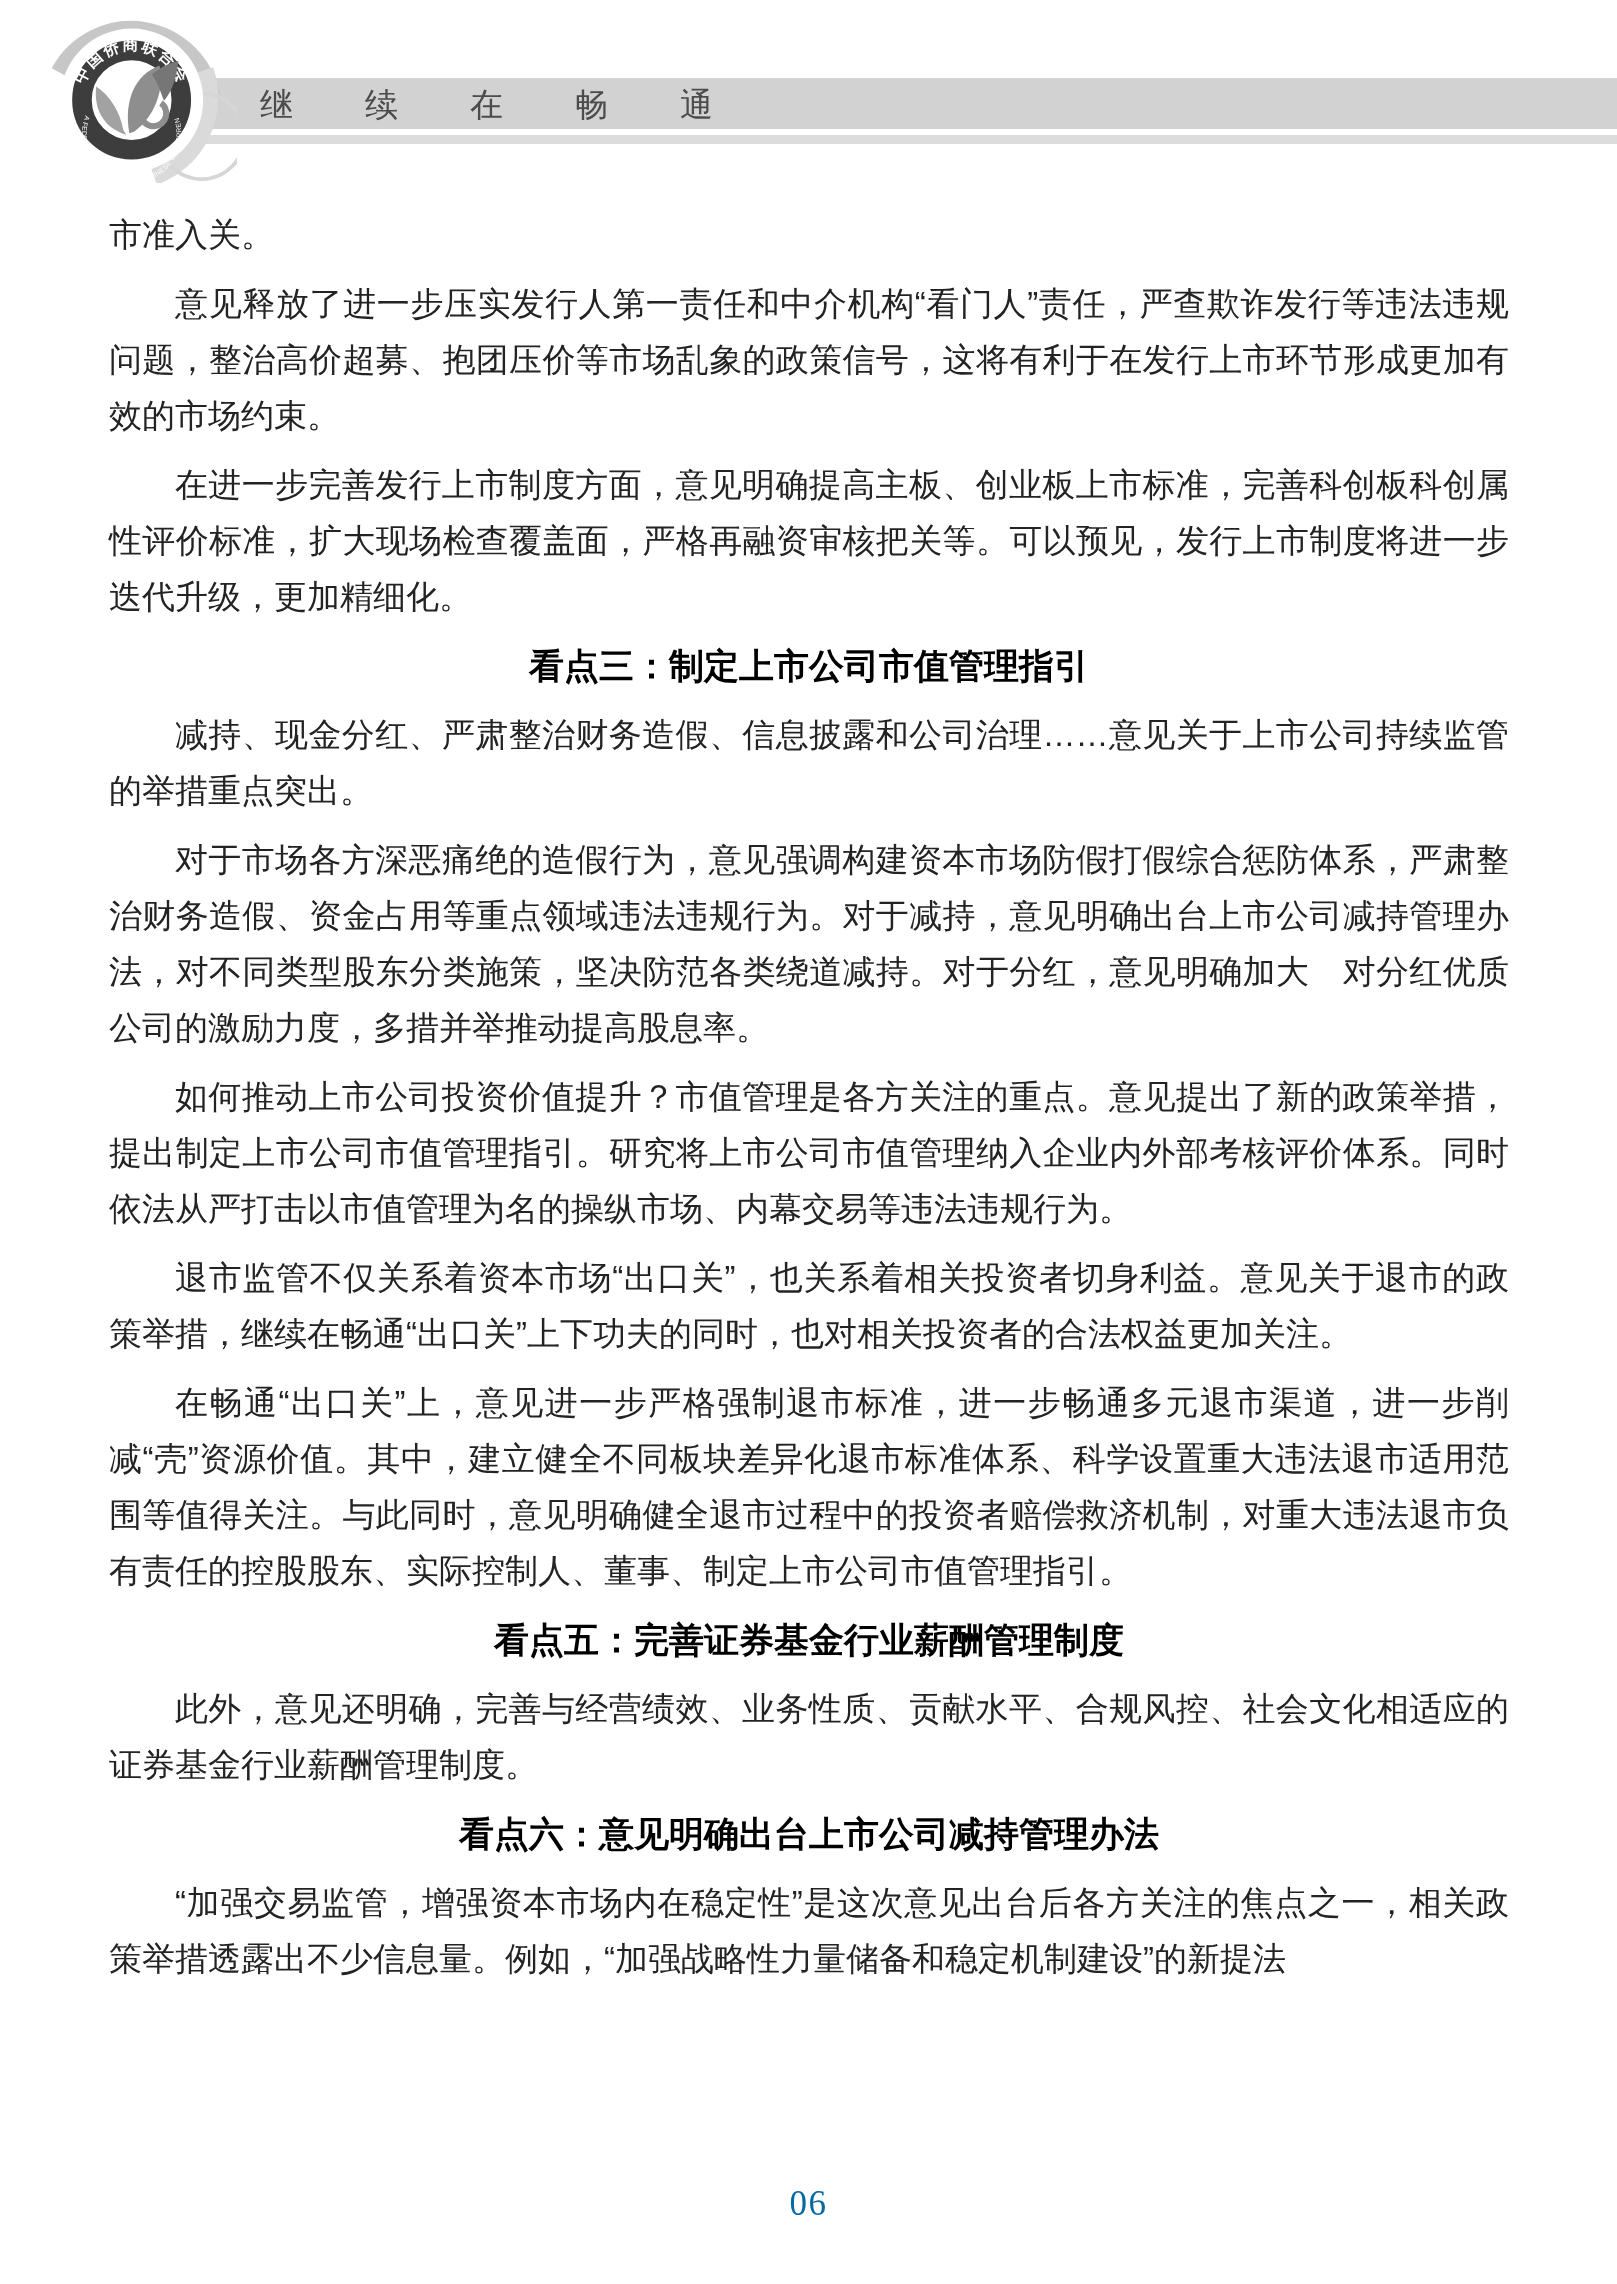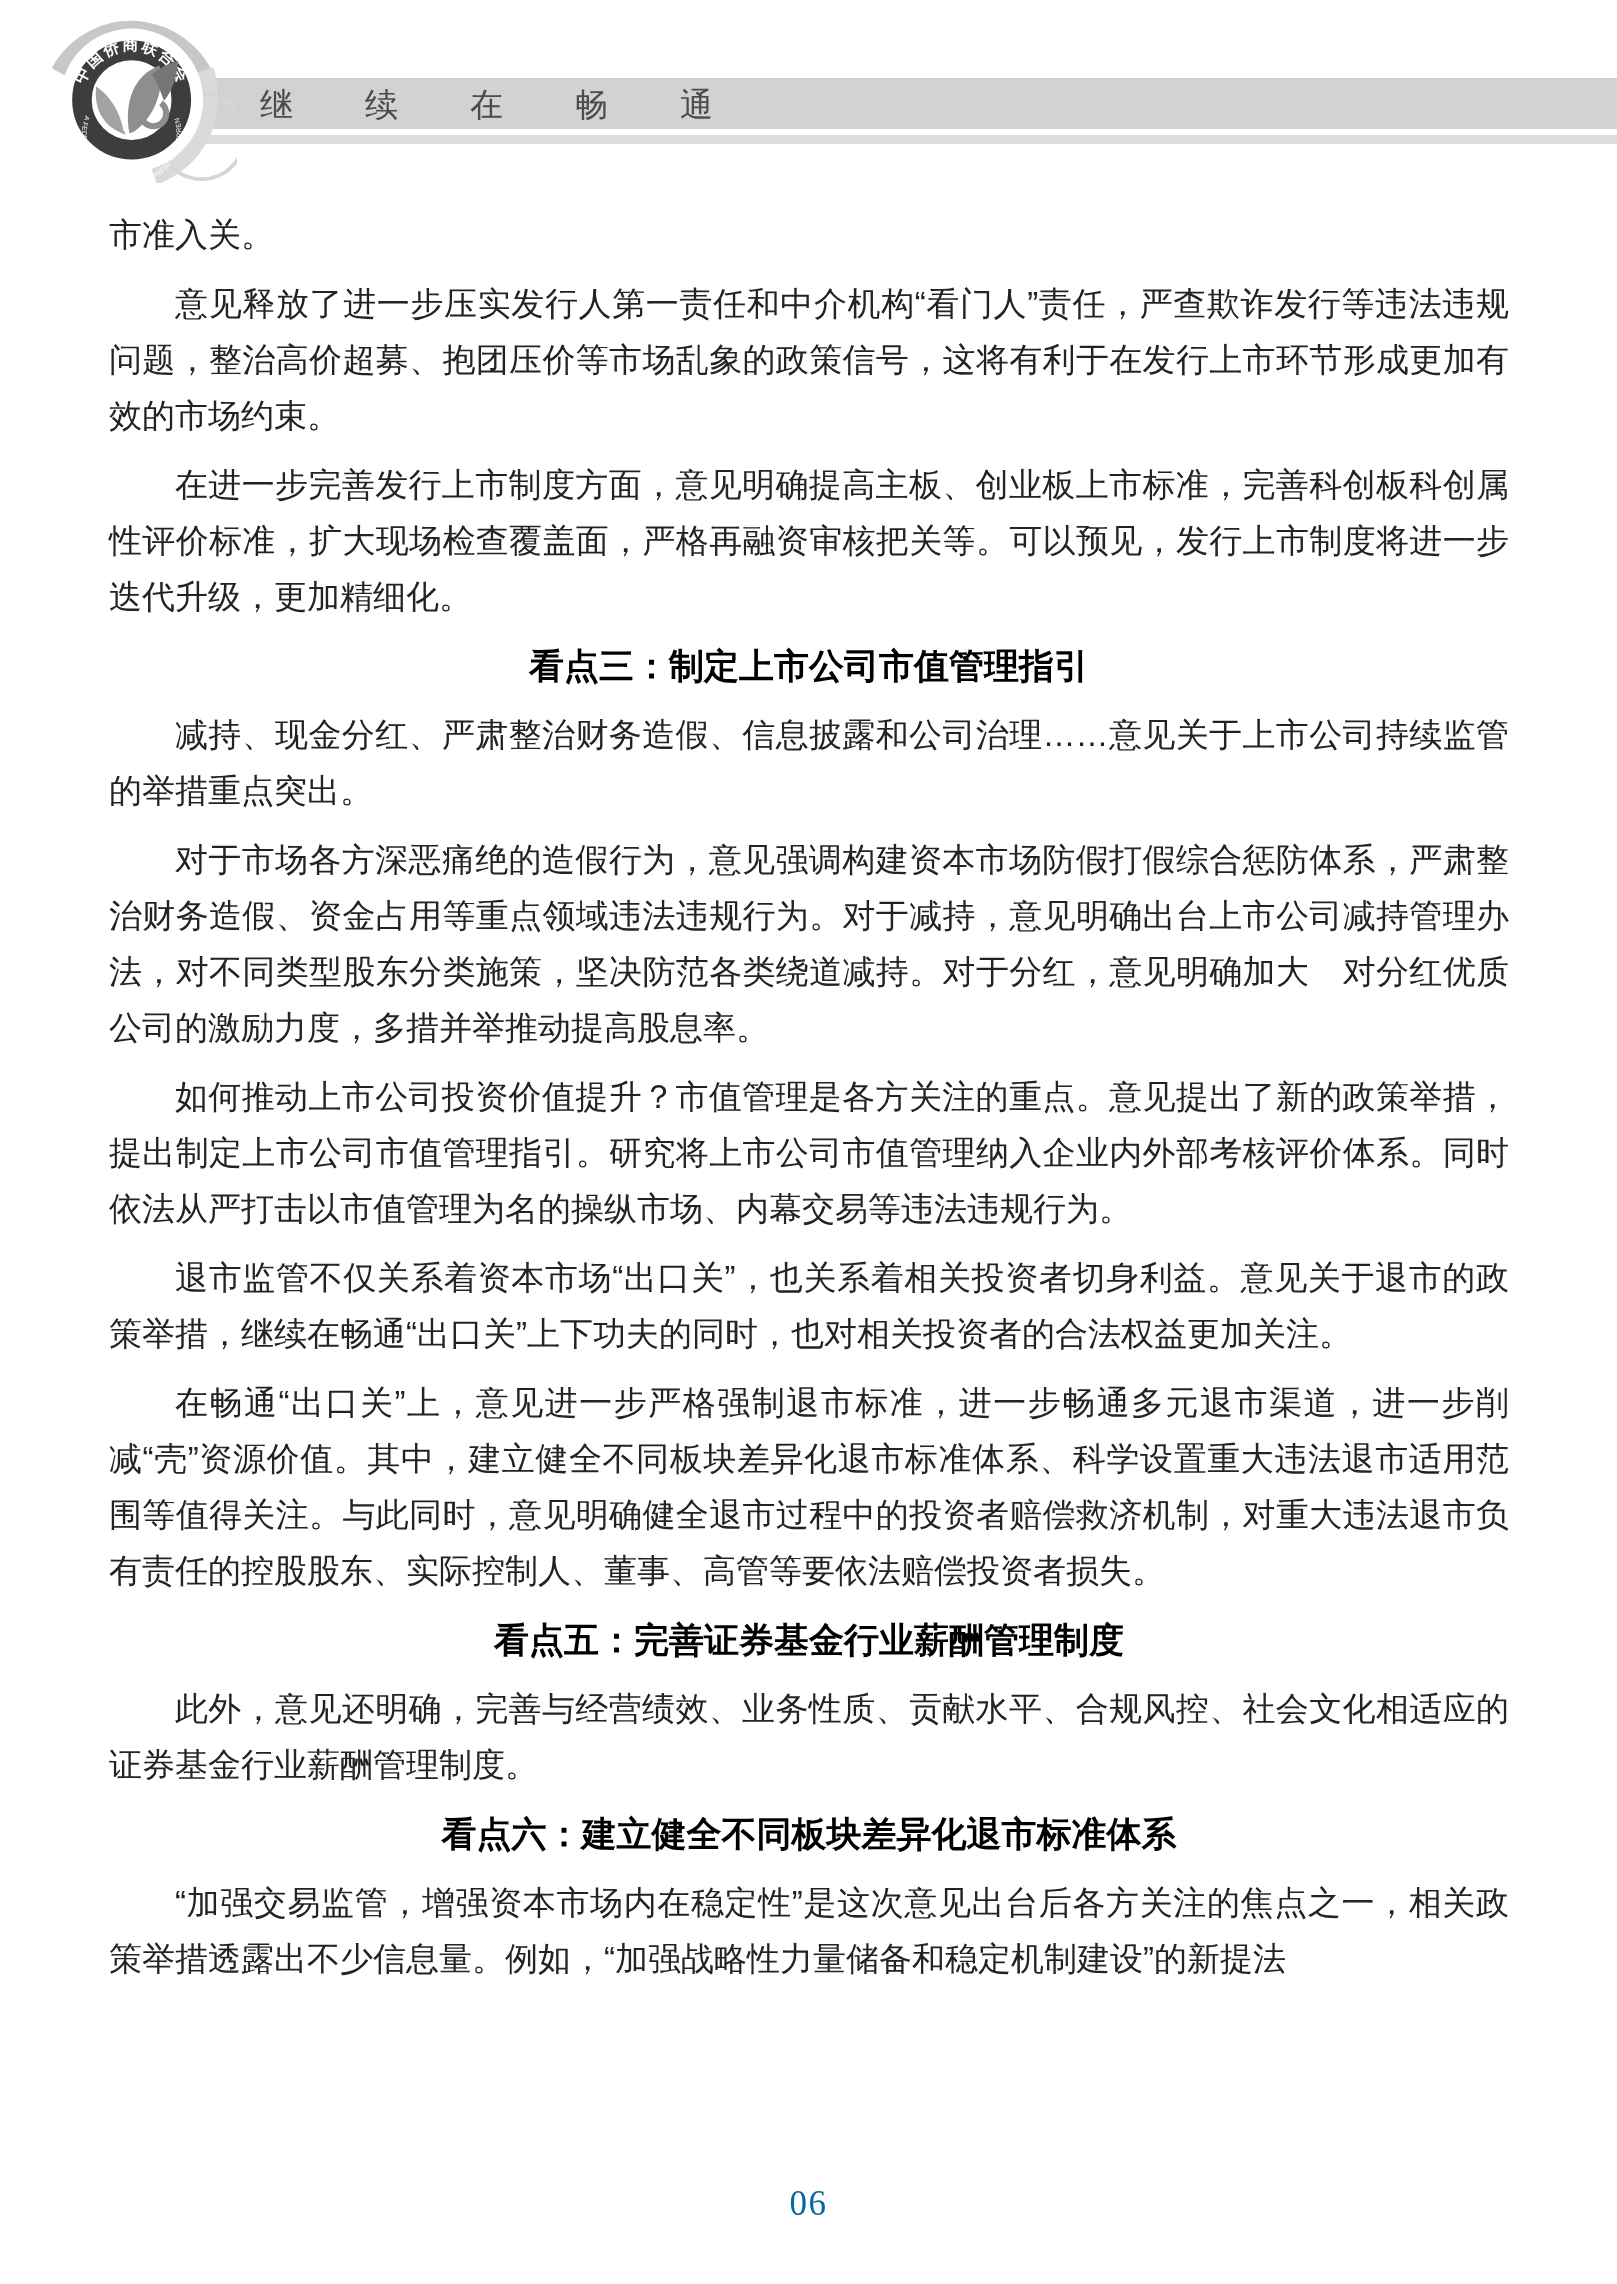--- a/index.html
+++ b/index.html
@@ -90,21 +90,21 @@
 
 <div class="content">
   <p class="para">市准入关。</p>
   <p class="para indent">意见释放了进一步压实发行人第一责任和中介机构“看门人”责任，严查欺诈发行等违法违规问题，整治高价超募、抱团压价等市场乱象的政策信号，这将有利于在发行上市环节形成更加有效的市场约束。</p>
   <p class="para indent">在进一步完善发行上市制度方面，意见明确提高主板、创业板上市标准，完善科创板科创属性评价标准，扩大现场检查覆盖面，严格再融资审核把关等。可以预见，发行上市制度将进一步迭代升级，更加精细化。</p>
   <p class="heading">看点三：制定上市公司市值管理指引</p>
   <p class="para indent">减持、现金分红、严肃整治财务造假、信息披露和公司治理……意见关于上市公司持续监管的举措重点突出。</p>
   <p class="para indent">对于市场各方深恶痛绝的造假行为，意见强调构建资本市场防假打假综合惩防体系，严肃整治财务造假、资金占用等重点领域违法违规行为。对于减持，意见明确出台上市公司减持管理办法，对不同类型股东分类施策，坚决防范各类绕道减持。对于分红，意见明确加大　对分红优质公司的激励力度，多措并举推动提高股息率。</p>
   <p class="para indent">如何推动上市公司投资价值提升？市值管理是各方关注的重点。意见提出了新的政策举措，提出制定上市公司市值管理指引。研究将上市公司市值管理纳入企业内外部考核评价体系。同时依法从严打击以市值管理为名的操纵市场、内幕交易等违法违规行为。</p>
   <p class="para indent">退市监管不仅关系着资本市场“出口关”，也关系着相关投资者切身利益。意见关于退市的政策举措，继续在畅通“出口关”上下功夫的同时，也对相关投资者的合法权益更加关注。</p>
-  <p class="para indent">在畅通“出口关”上，意见进一步严格强制退市标准，进一步畅通多元退市渠道，进一步削减“壳”资源价值。其中，建立健全不同板块差异化退市标准体系、科学设置重大违法退市适用范围等值得关注。与此同时，意见明确健全退市过程中的投资者赔偿救济机制，对重大违法退市负有责任的控股股东、实际控制人、董事、高管等要依法赔偿投资者损失。</p>
+  <p class="para indent">在畅通“出口关”上，意见进一步严格强制退市标准，进一步畅通多元退市渠道，进一步削减“壳”资源价值。其中，建立健全不同板块差异化退市标准体系、科学设置重大违法退市适用范围等值得关注。与此同时，意见明确健全退市过程中的投资者赔偿救济机制，对重大违法退市负有责任的控股股东、实际控制人、董事、制定上市公司市值管理指引。</p>
   <p class="heading">看点五：完善证券基金行业薪酬管理制度</p>
   <p class="para indent">此外，意见还明确，完善与经营绩效、业务性质、贡献水平、合规风控、社会文化相适应的证券基金行业薪酬管理制度。</p>
-  <p class="heading">看点六：建立健全不同板块差异化退市标准体系</p>
+  <p class="heading">看点六：意见明确出台上市公司减持管理办法</p>
   <p class="para indent">“加强交易监管，增强资本市场内在稳定性”是这次意见出台后各方关注的焦点之一，相关政策举措透露出不少信息量。例如，“加强战略性力量储备和稳定机制建设”的新提法</p>
 </div>
 
 <div class="page-num">06</div>
 
 
 </body></html>

